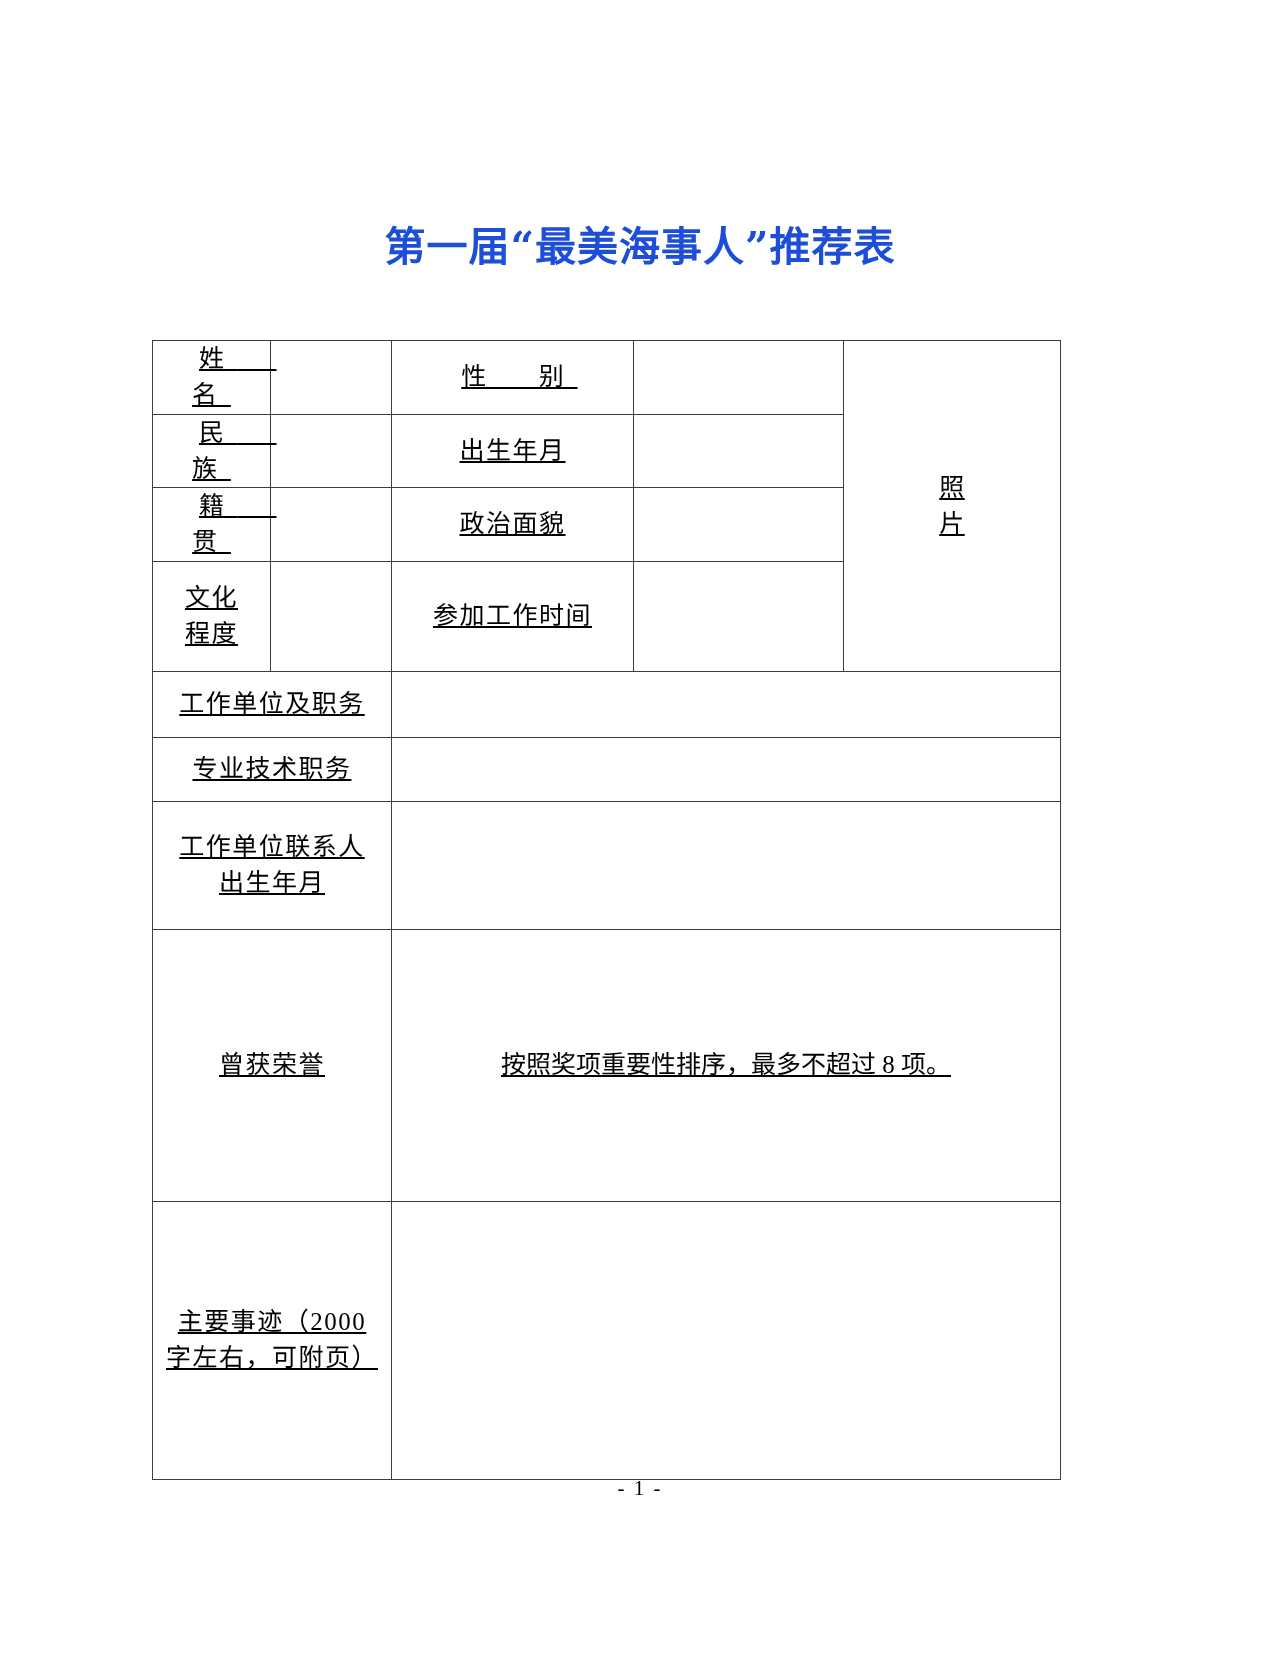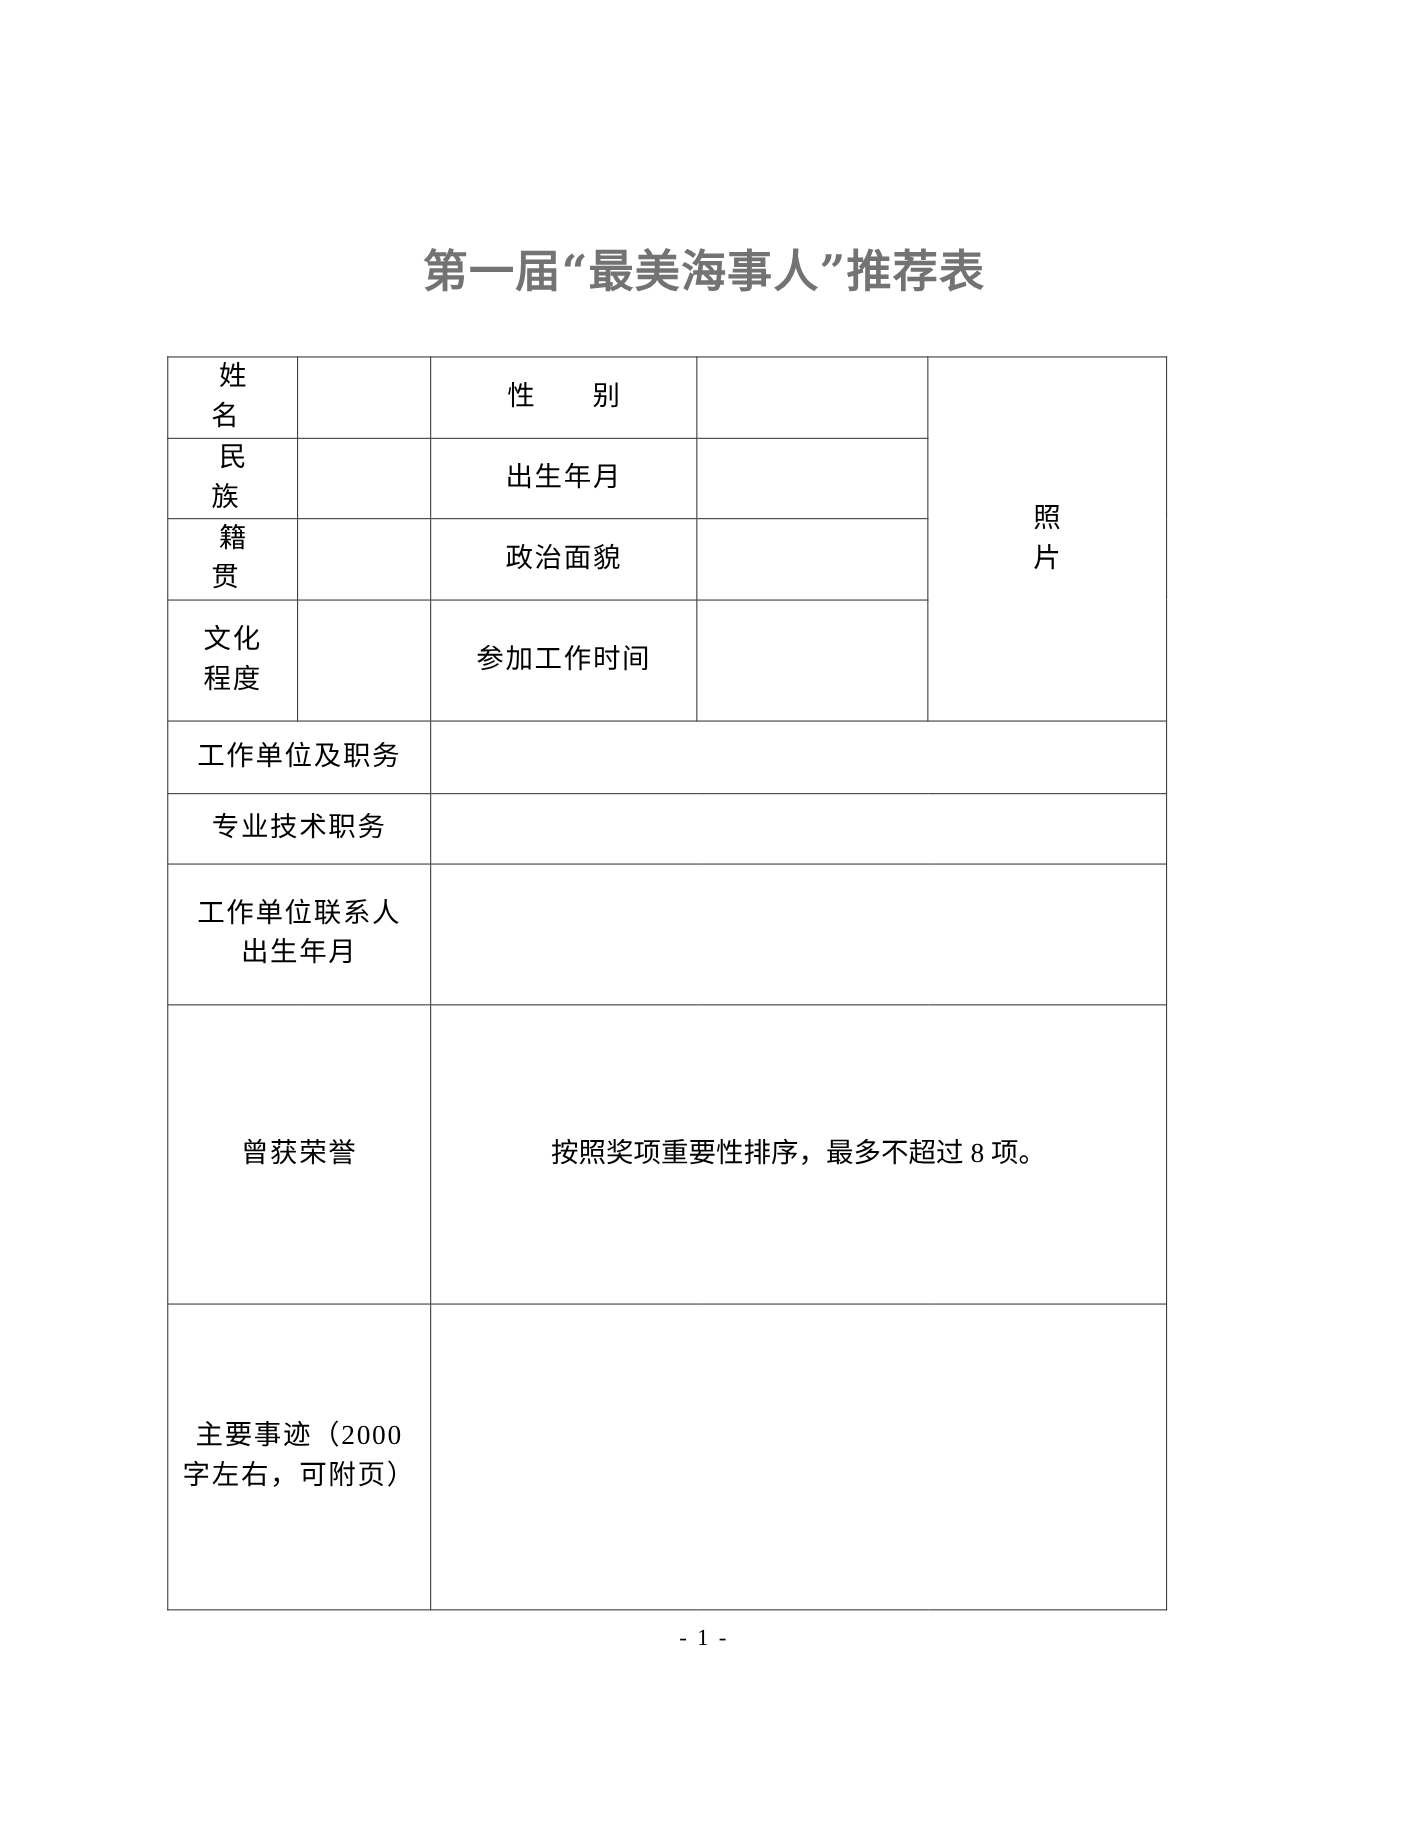--- a/index.html
+++ b/index.html
@@ -29,30 +29,31 @@
     position: absolute;
     left: 0;
     top: 224px;
     width: 1280px;
     text-align: center;
     font-family: "DejaVu Serif", "Liberation Serif", serif;
     font-weight: 700;
     font-size: 41px;
     letter-spacing: 1px;
     line-height: 1.15;
-    color: #737373;
+    color: #1d4ed8;
     white-space: nowrap;
   }
 
   
   .form-wrap {
     position: absolute;
     left: 152px;
-    top: 324px;
+    top: 340px;
     width: 908px;
+    text-decoration: underline;
   }
 
   table.form {
     border-collapse: collapse;
     width: 908px;
     table-layout: fixed;
   }
   table.form td {
     border: 1px solid #3d3d3d;
     padding: 0;

